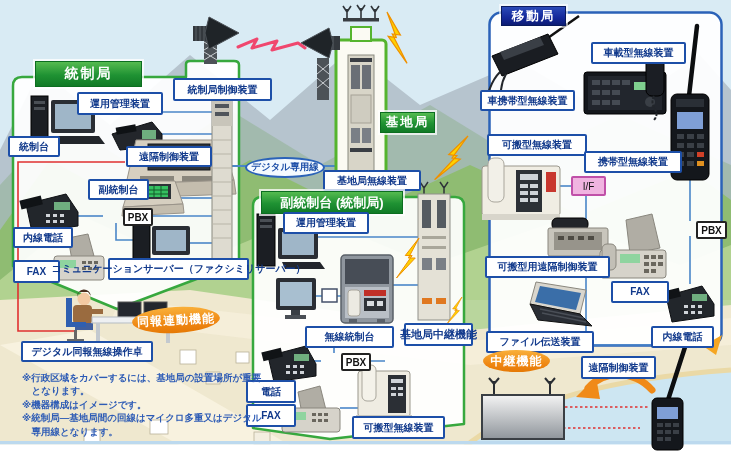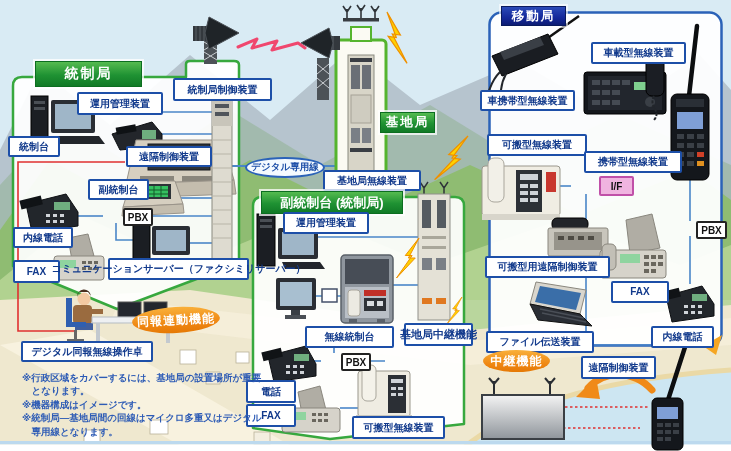--- a/index.html
+++ b/index.html
@@ -9,22 +9,22 @@
   
   .lbl{position:absolute;z-index:6;display:flex;align-items:center;justify-content:center;
        background:#ffffff;border:2px solid #1d4fa8;color:#123a8c;font-weight:bold;
        font-size:10px;white-space:nowrap;height:17px;border-radius:2px;line-height:1;}
   .lbl.small{font-size:10px;}
   .lbl.two{height:auto;padding:2px 0;font-size:10px;line-height:1.35;}
   .pbx{position:absolute;z-index:6;display:flex;align-items:center;justify-content:center;
        background:#ffffff;border:2px solid #222;color:#111;font-weight:bold;font-size:10px;
        height:14px;border-radius:2px;margin-left:20px;}
   .ifbox{position:absolute;z-index:6;display:flex;align-items:center;justify-content:center;
-       background:#f0b4e0;border:2px solid #c050a8;color:#111;font-weight:bold;font-size:10px;
-       height:16px;border-radius:2px;margin-left:28px;}
+       background:#f0b4e0;border:2px solid #c050a8;color:#111;font-weight:normal;font-size:10px;
+       height:16px;border-radius:2px;}
   .hdr-green{position:absolute;z-index:6;display:flex;align-items:center;justify-content:center;
        background:linear-gradient(180deg,#55bb50 0%,#1f9233 55%,#117a26 100%);
        border:1px solid #0c6e20;outline:2px solid rgba(255,255,255,.75);
        color:#ffffff;font-weight:bold;letter-spacing:2px;}
   .hdr-blue{position:absolute;z-index:6;display:flex;align-items:center;justify-content:center;
        background:linear-gradient(180deg,#2a4ab8 0%,#14289a 60%,#0d1d74 100%);
        border:1px solid #091a5e;outline:2px solid rgba(255,255,255,.6);
        color:#ffffff;font-weight:bold;letter-spacing:2px;}
   .oval-orange{position:absolute;z-index:6;display:flex;align-items:center;justify-content:center;
        background:linear-gradient(180deg,#f9b03a 0%,#ee8410 70%,#e57905 100%);

